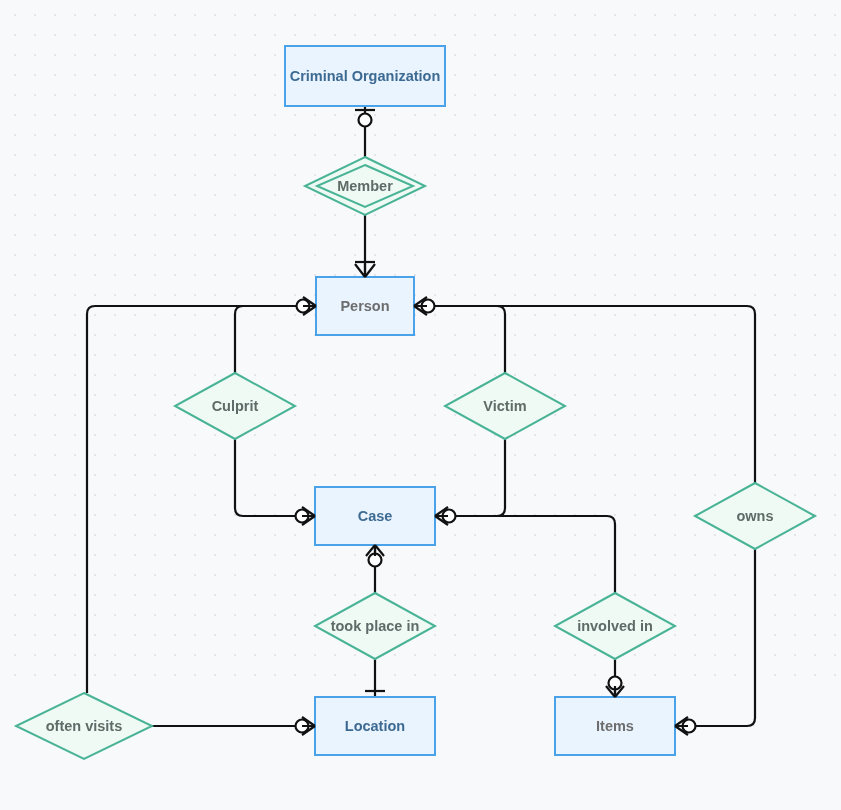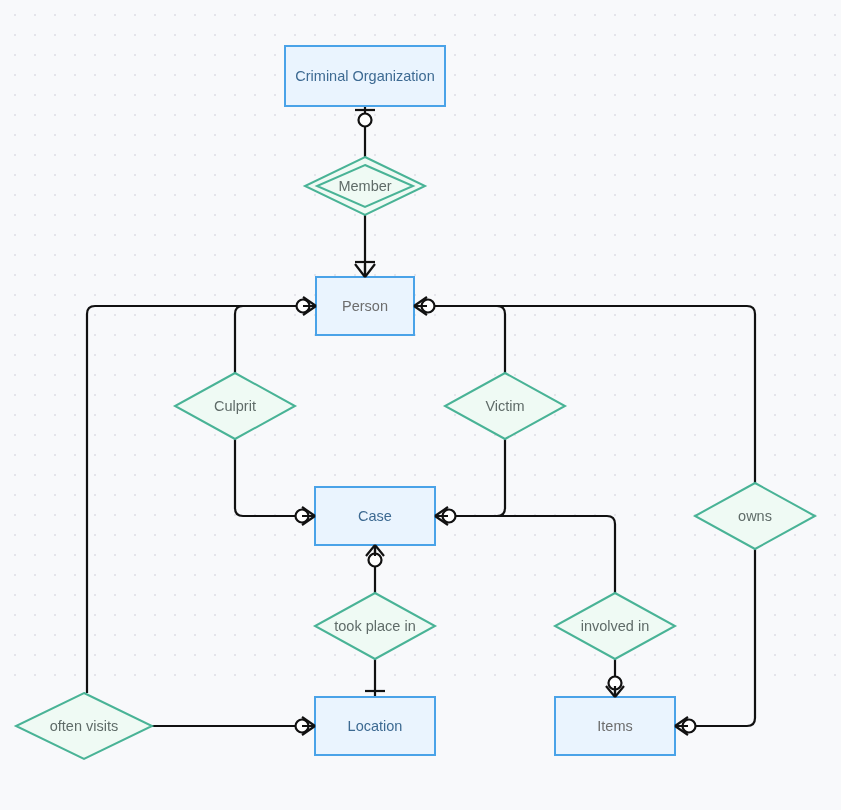--- a/index.html
+++ b/index.html
@@ -14,20 +14,21 @@
     background: #f8f9fb;
   }
   #canvas {
     position: relative;
     width: 841px;
     height: 684px;
     background-color: #f8f9fb;
     background-image: radial-gradient(circle, #e4e4ea 1.2px, transparent 1.3px);
     background-size: 20px 20px;
     background-position: 5px 5px;
+    font-weight: bold;
   }
   #er-svg {
     position: absolute;
     left: 0;
     top: 0;
     width: 841px;
     height: 810px;
   }
   .entity-rect {
     fill: #eaf4fe;

